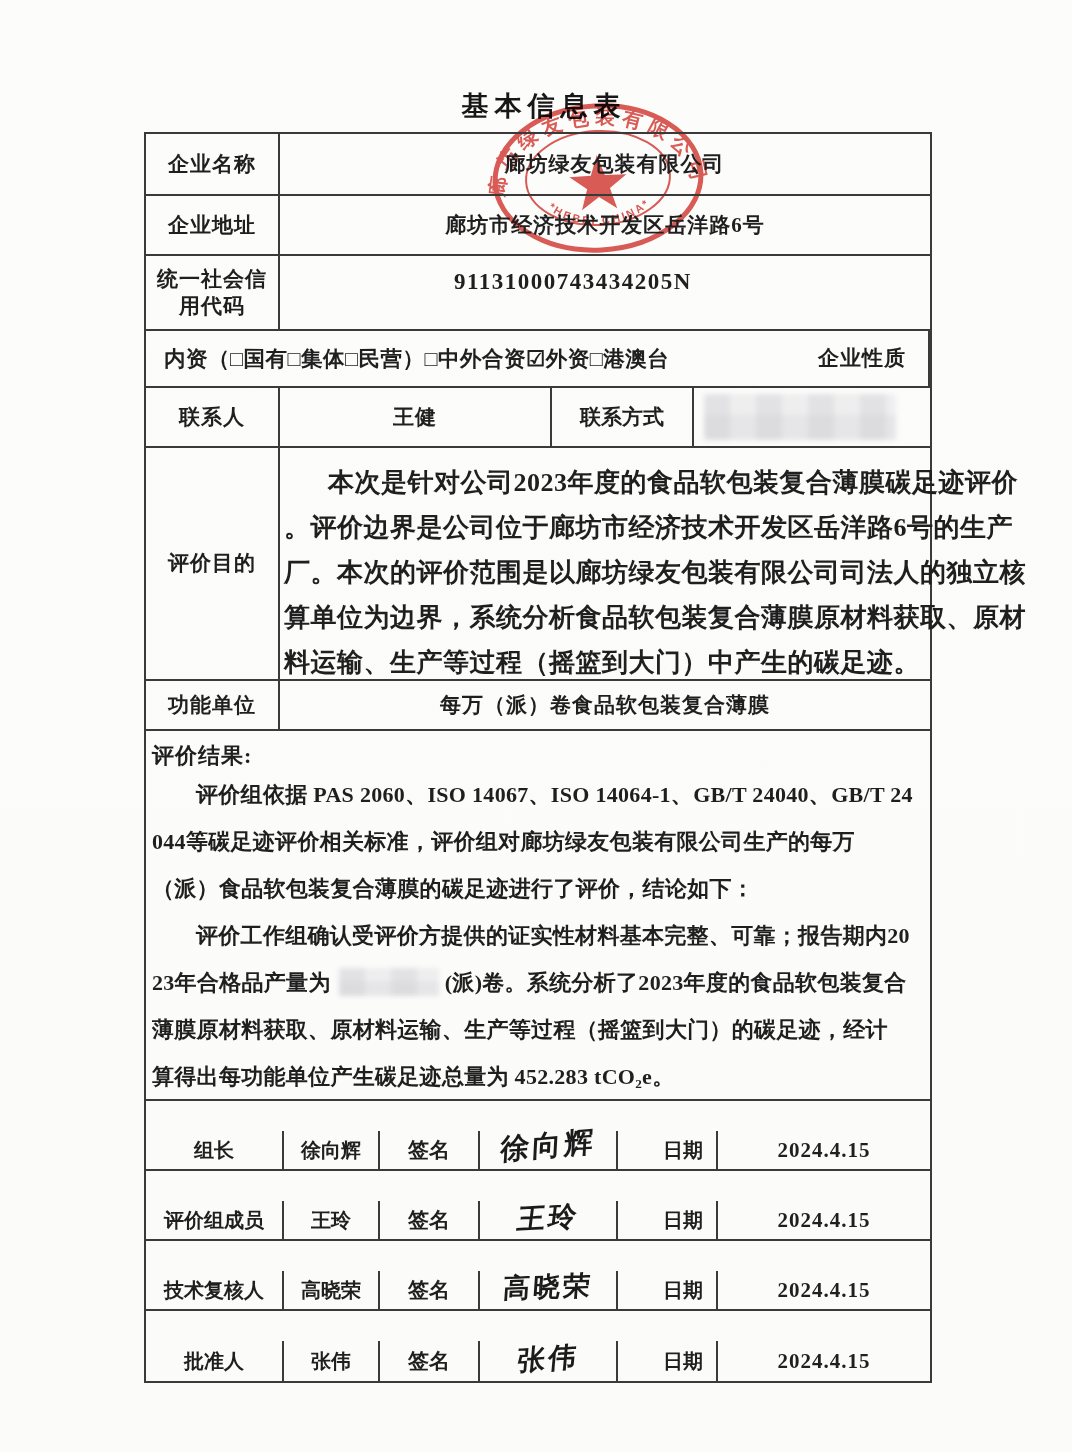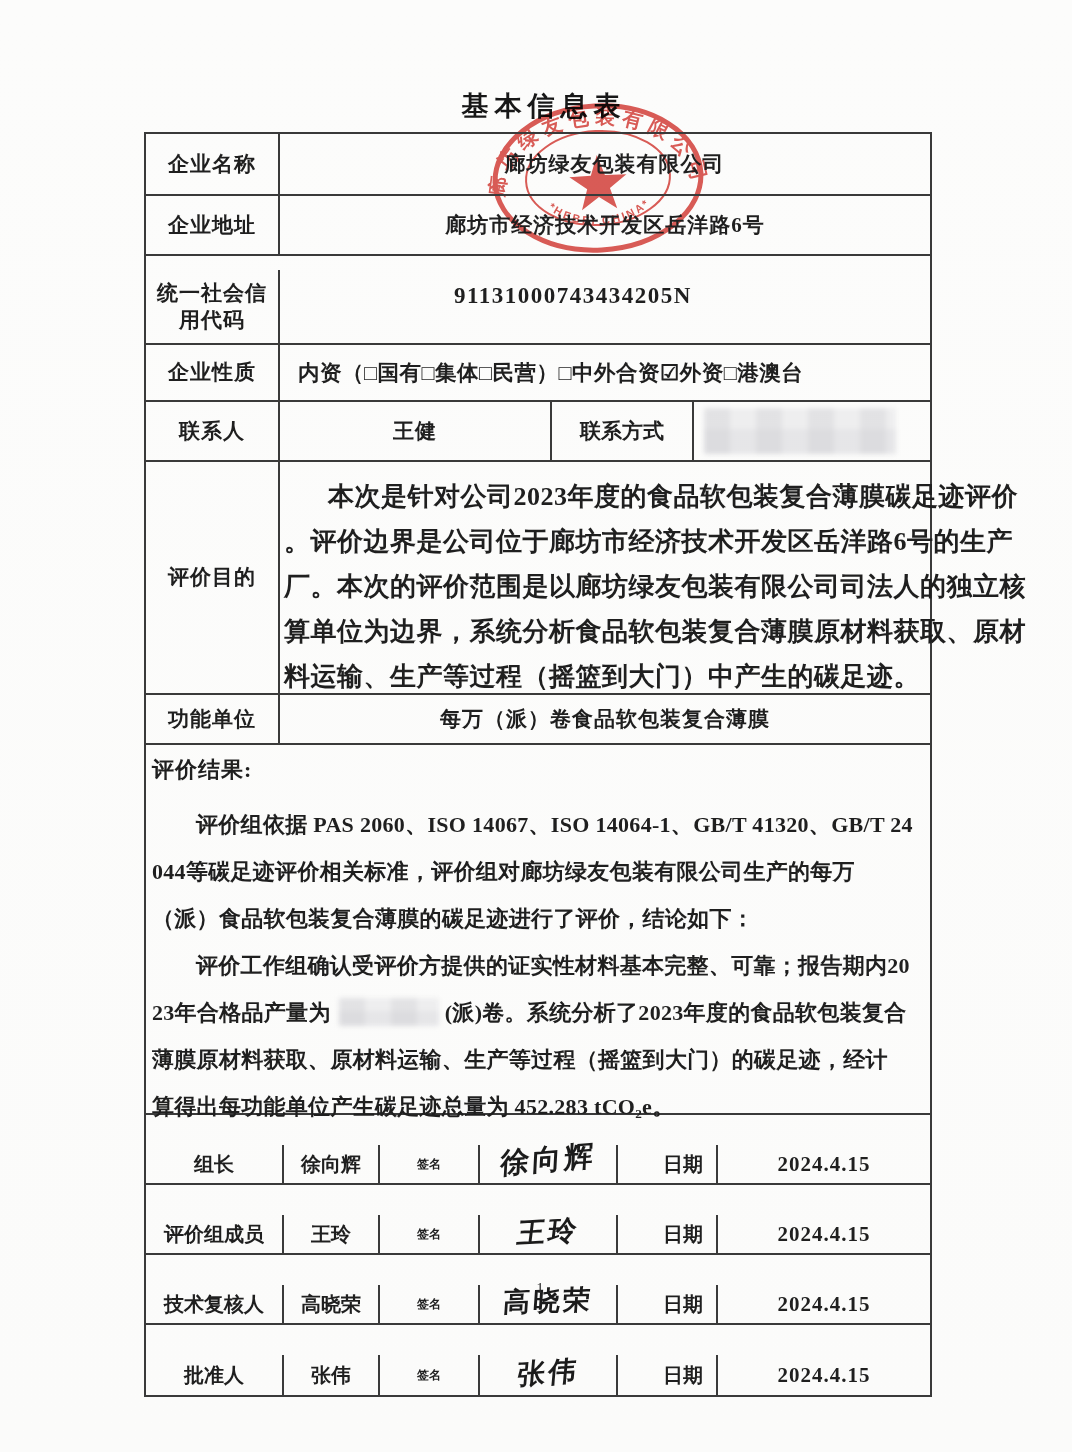--- a/index.html
+++ b/index.html
@@ -36,21 +36,21 @@
     background:transparent;
     font-weight:600;
   }
   .trow{display:flex;border-bottom:2px solid #3a3a3a;box-sizing:border-box;}
   .trow:last-child{border-bottom:none;}
   .cell{box-sizing:border-box;display:flex;align-items:center;justify-content:center;}
   .cell.bR{border-right:2px solid #3a3a3a;}
   .label-cell{width:134px;flex:none;font-size:21px;text-align:center;padding:2px 5px;line-height:27px;letter-spacing:1px;}
   .value-cell{flex:1;font-size:21px;letter-spacing:1px;}
 
-  .h63{height:62px;gap:19px;} .h61{height:60px;} .h76{height:75px;margin-top:14px;} .h58{height:57px;}
+  .h63{height:62px;gap:19px;} .h61{height:60px;} .h76{height:75px;} .h58{height:57px;}
   .h234{height:233px;} .h51{height:50px;} .h371{height:370px;}
 
   .code-cell{align-items:flex-start;padding-top:13px;padding-right:64px;font-size:23px;letter-spacing:1.5px;}
   .nature-cell{justify-content:flex-start;padding-left:18px;font-size:21.5px;letter-spacing:.5px;}
 
   .contact-value{width:272px;flex:none;}
   .contact-method-label{width:142px;flex:none;font-size:21px;}
   .contact-method-value{flex:1;justify-content:flex-start;padding-left:10px;}
 
   
@@ -64,28 +64,28 @@
   .redact-contact{width:192px;height:46px;}
   .redact-inline{display:inline-block;width:100px;height:28px;vertical-align:-6px;margin:0 6px 0 8px;}
 
   
   .purpose-value{flex:1;display:block;padding:12px 2px 0 4px;font-size:26px;}
   .pline{white-space:nowrap;line-height:45px;height:45px;letter-spacing:.5px;}
   .pline.indent{text-indent:44px;}
 
   
   .result-cell{flex:1;display:block;padding:10px 4px 0 6px;font-size:22px;}
-  .result-heading{font-size:22px;letter-spacing:1px;line-height:30px;margin-bottom:16px;}
+  .result-heading{font-size:22px;letter-spacing:1px;line-height:30px;}
   .rline{white-space:nowrap;line-height:47px;height:47px;letter-spacing:.3px;}
   .rline.indent{text-indent:44px;}
 
   
   .sig-role{width:138px;flex:none;font-size:20px;}
   .sig-name{width:96px;flex:none;font-size:20px;}
-  .sig-label{width:100px;flex:none;font-size:12px;}
+  .sig-label{width:100px;flex:none;font-size:21px;}
   .sig-sign{width:138px;flex:none;overflow:visible;}
   .sig-date-label{width:100px;flex:none;font-size:20px;padding-left:32px;}
   .sig-date{flex:1;font-size:21px;letter-spacing:1px;}
   .srow{height:40px;margin-top:30px;}
 
   .hand{
     font-size:29px;font-weight:700;color:#1b1b1b;letter-spacing:3px;
     transform:rotate(-5deg) skewX(-8deg) translateY(-4px);
     white-space:nowrap;
   }
@@ -136,22 +136,22 @@
       <div class="cell bR label-cell">企业地址</div>
       <div class="cell value-cell">廊坊市经济技术开发区岳洋路6号</div>
     </div>
 
     <div class="trow h76">
       <div class="cell bR label-cell">统一社会信用代码</div>
       <div class="cell value-cell code-cell">91131000743434205N</div>
     </div>
 
     <div class="trow h58">
+      <div class="cell value-cell nature-cell">内资（□国有□集体□民营）□中外合资☑外资□港澳台</div>
       <div class="cell bR label-cell">企业性质</div>
-      <div class="cell value-cell nature-cell">内资（□国有□集体□民营）□中外合资☑外资□港澳台</div>
     </div>
 
     <div class="trow h61">
       <div class="cell bR label-cell">联系人</div>
       <div class="cell bR value-cell contact-value">王健</div>
       <div class="cell bR contact-method-label">联系方式</div>
       <div class="cell contact-method-value">
         <div class="redact redact-contact"></div>
       </div>
     </div>
@@ -168,21 +168,21 @@
     </div>
 
     <div class="trow h51">
       <div class="cell bR label-cell">功能单位</div>
       <div class="cell value-cell">每万（派）卷食品软包装复合薄膜</div>
     </div>
 
     <div class="trow h371">
       <div class="result-cell">
         <div class="result-heading">评价结果:</div>
-        <div class="rline indent">评价组依据 PAS 2060、ISO 14067、ISO 14064-1、GB/T 41320、GB/T 24</div>
+        <div class="rline indent">评价组依据 PAS 2060、ISO 14067、ISO 14064-1、GB/T 24040、GB/T 24</div>
         <div class="rline">044等碳足迹评价相关标准，评价组对廊坊绿友包装有限公司生产的每万</div>
         <div class="rline">（派）食品软包装复合薄膜的碳足迹进行了评价，结论如下：</div>
         <div class="rline indent">评价工作组确认受评价方提供的证实性材料基本完整、可靠；报告期内20</div>
         <div class="rline"><span>23年合格品产量为</span><span class="redact redact-inline"></span><span>(派)卷。系统分析了2023年度的食品软包装复合</span></div>
         <div class="rline">薄膜原材料获取、原材料运输、生产等过程（摇篮到大门）的碳足迹，经计</div>
         <div class="rline">算得出每功能单位产生碳足迹总量为 452.283 tCO₂e。</div>
       </div>
     </div>
 
     <div class="trow srow">

